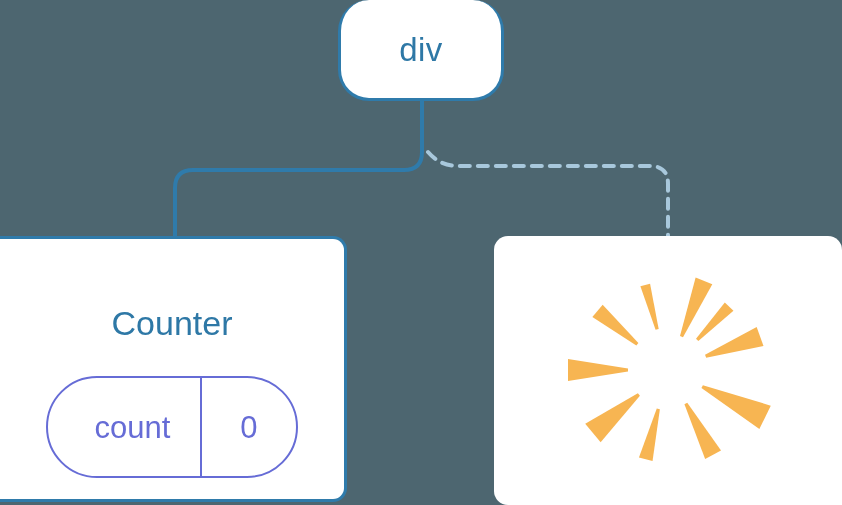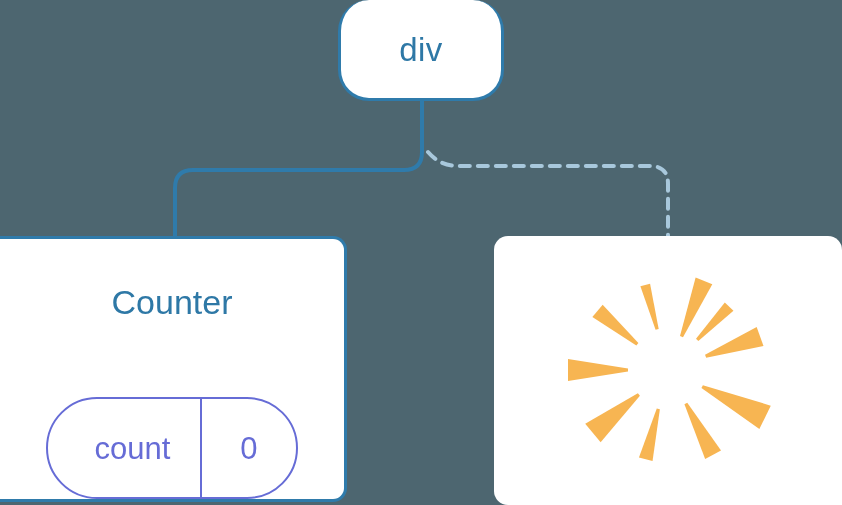--- a/index.html
+++ b/index.html
@@ -64,21 +64,21 @@
 
   
   #node-counter {
     left: 0px;
     top: 236px;
     width: 347px;
     height: 266px;
     border-left: 0;
     border-top-left-radius: 0;
     border-bottom-left-radius: 0;
-    justify-content: space-between;
+    justify-content: center;
     padding-top: 46px;
   }
   #node-counter .node-title {
     font-size: 34px;
     color: #2e78a6;
     line-height: 1;
     margin-bottom: 36px;
   }
 
   

